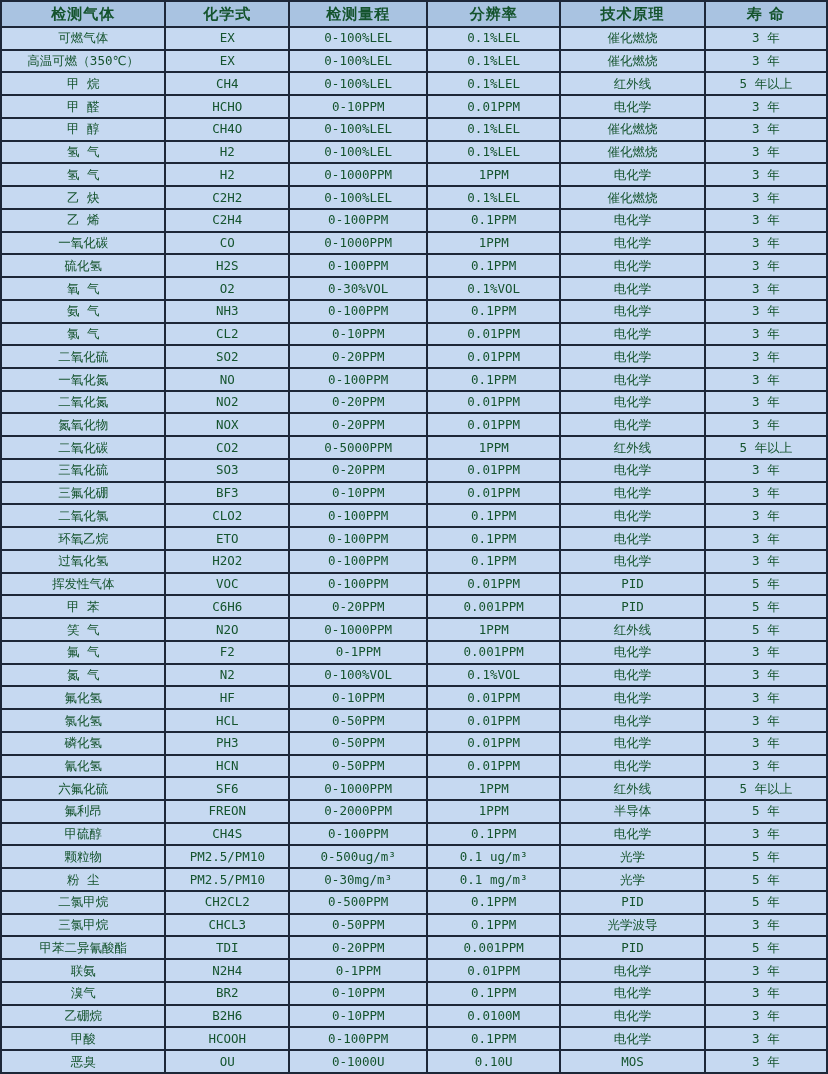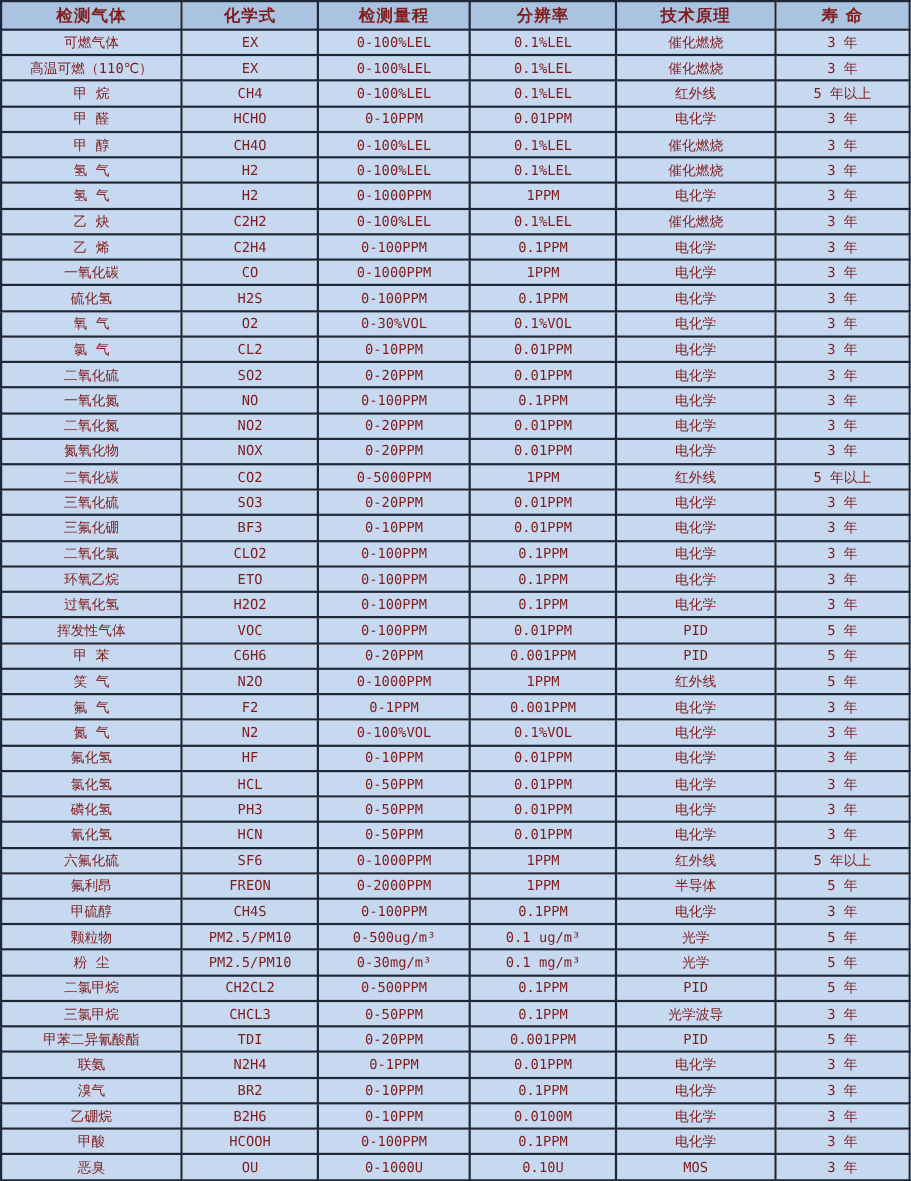--- a/index.html
+++ b/index.html
@@ -11,21 +11,21 @@
     width: 828px;
     height: 1074px;
     overflow: hidden;
   }
   table.gas-table {
     border-collapse: collapse;
     table-layout: fixed;
     width: 828px;
     height: 1074px;
     font-family: "DejaVu Sans Mono", "DejaVu Sans", "Liberation Sans", sans-serif;
-    color: #7f1d1d;
+    color: #14532d;
   }
   table.gas-table th,
   table.gas-table td {
     border: 2px solid #1d2738;
     text-align: center;
     vertical-align: middle;
     padding: 0 2px;
     white-space: nowrap;
     overflow: hidden;
     line-height: 1.1;
@@ -74,21 +74,21 @@
   <tbody>
       <tr>
         <td>可燃气体</td>
         <td>EX</td>
         <td>0-100%LEL</td>
         <td>0.1%LEL</td>
         <td>催化燃烧</td>
         <td>3 年</td>
       </tr>
       <tr>
-        <td>高温可燃（110℃）</td>
+        <td>高温可燃（350℃）</td>
         <td>EX</td>
         <td>0-100%LEL</td>
         <td>0.1%LEL</td>
         <td>催化燃烧</td>
         <td>3 年</td>
       </tr>
       <tr>
         <td>甲 烷</td>
         <td>CH4</td>
         <td>0-100%LEL</td>
@@ -158,20 +158,28 @@
         <td>0-100PPM</td>
         <td>0.1PPM</td>
         <td>电化学</td>
         <td>3 年</td>
       </tr>
       <tr>
         <td>氧 气</td>
         <td>O2</td>
         <td>0-30%VOL</td>
         <td>0.1%VOL</td>
+        <td>电化学</td>
+        <td>3 年</td>
+      </tr>
+      <tr>
+        <td>氨 气</td>
+        <td>NH3</td>
+        <td>0-100PPM</td>
+        <td>0.1PPM</td>
         <td>电化学</td>
         <td>3 年</td>
       </tr>
       <tr>
         <td>氯 气</td>
         <td>CL2</td>
         <td>0-10PPM</td>
         <td>0.01PPM</td>
         <td>电化学</td>
         <td>3 年</td>

